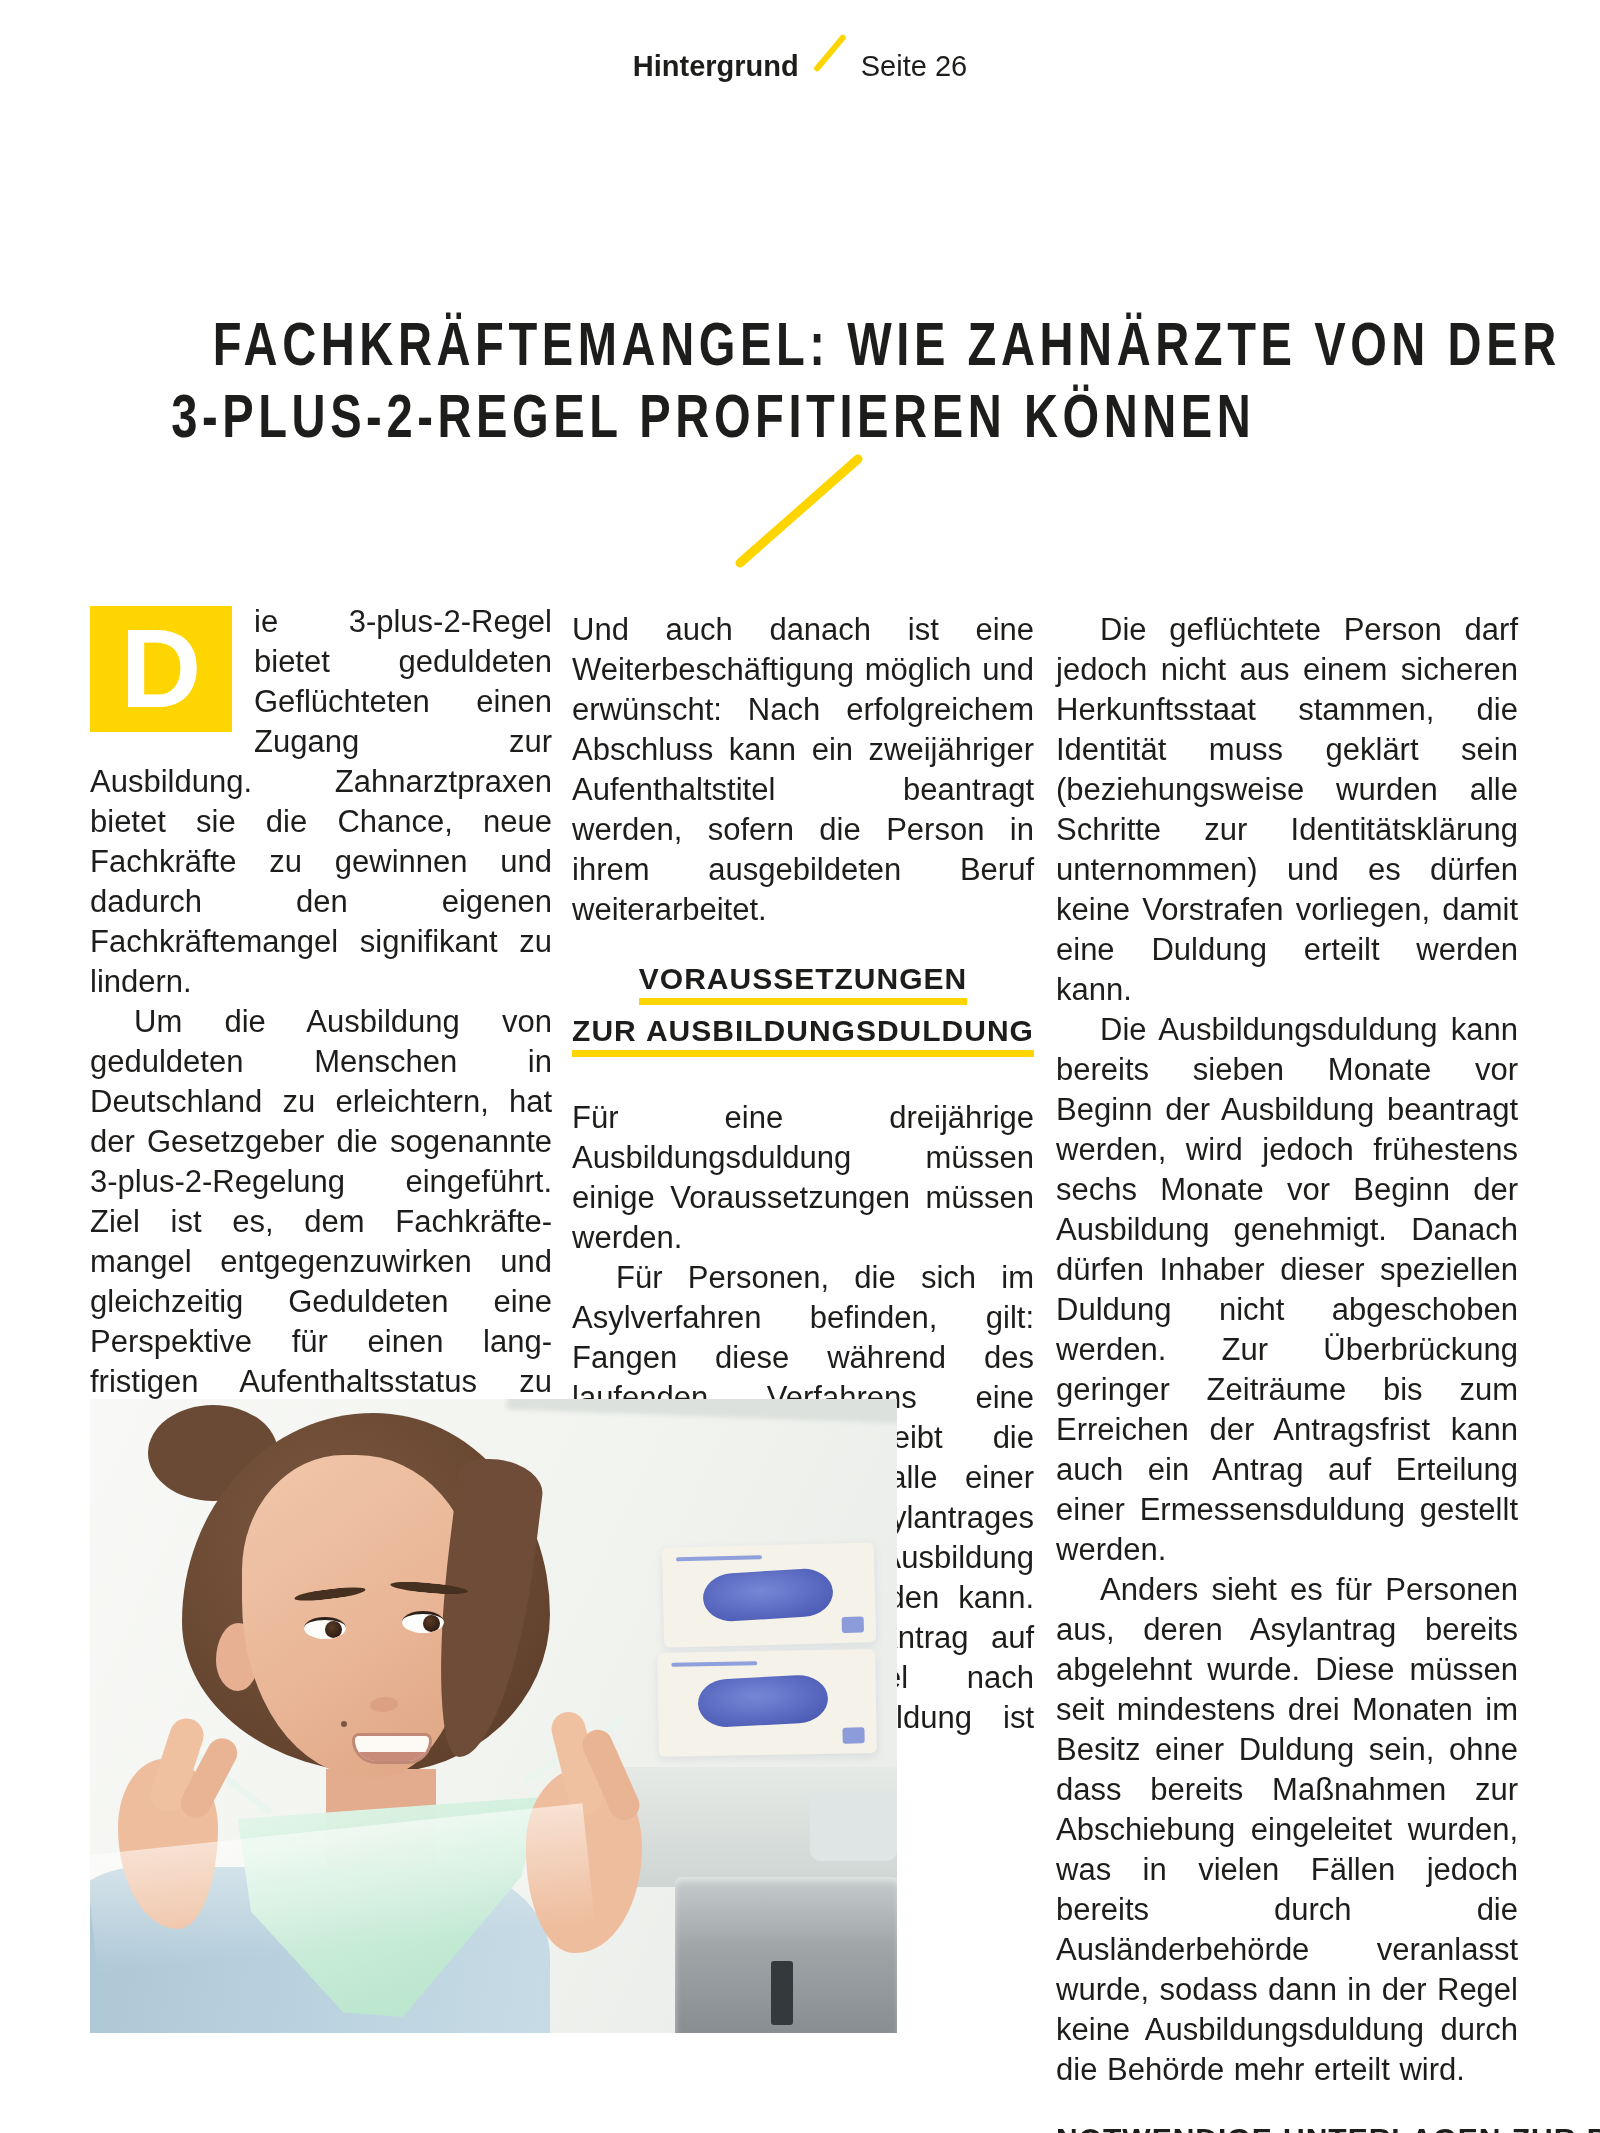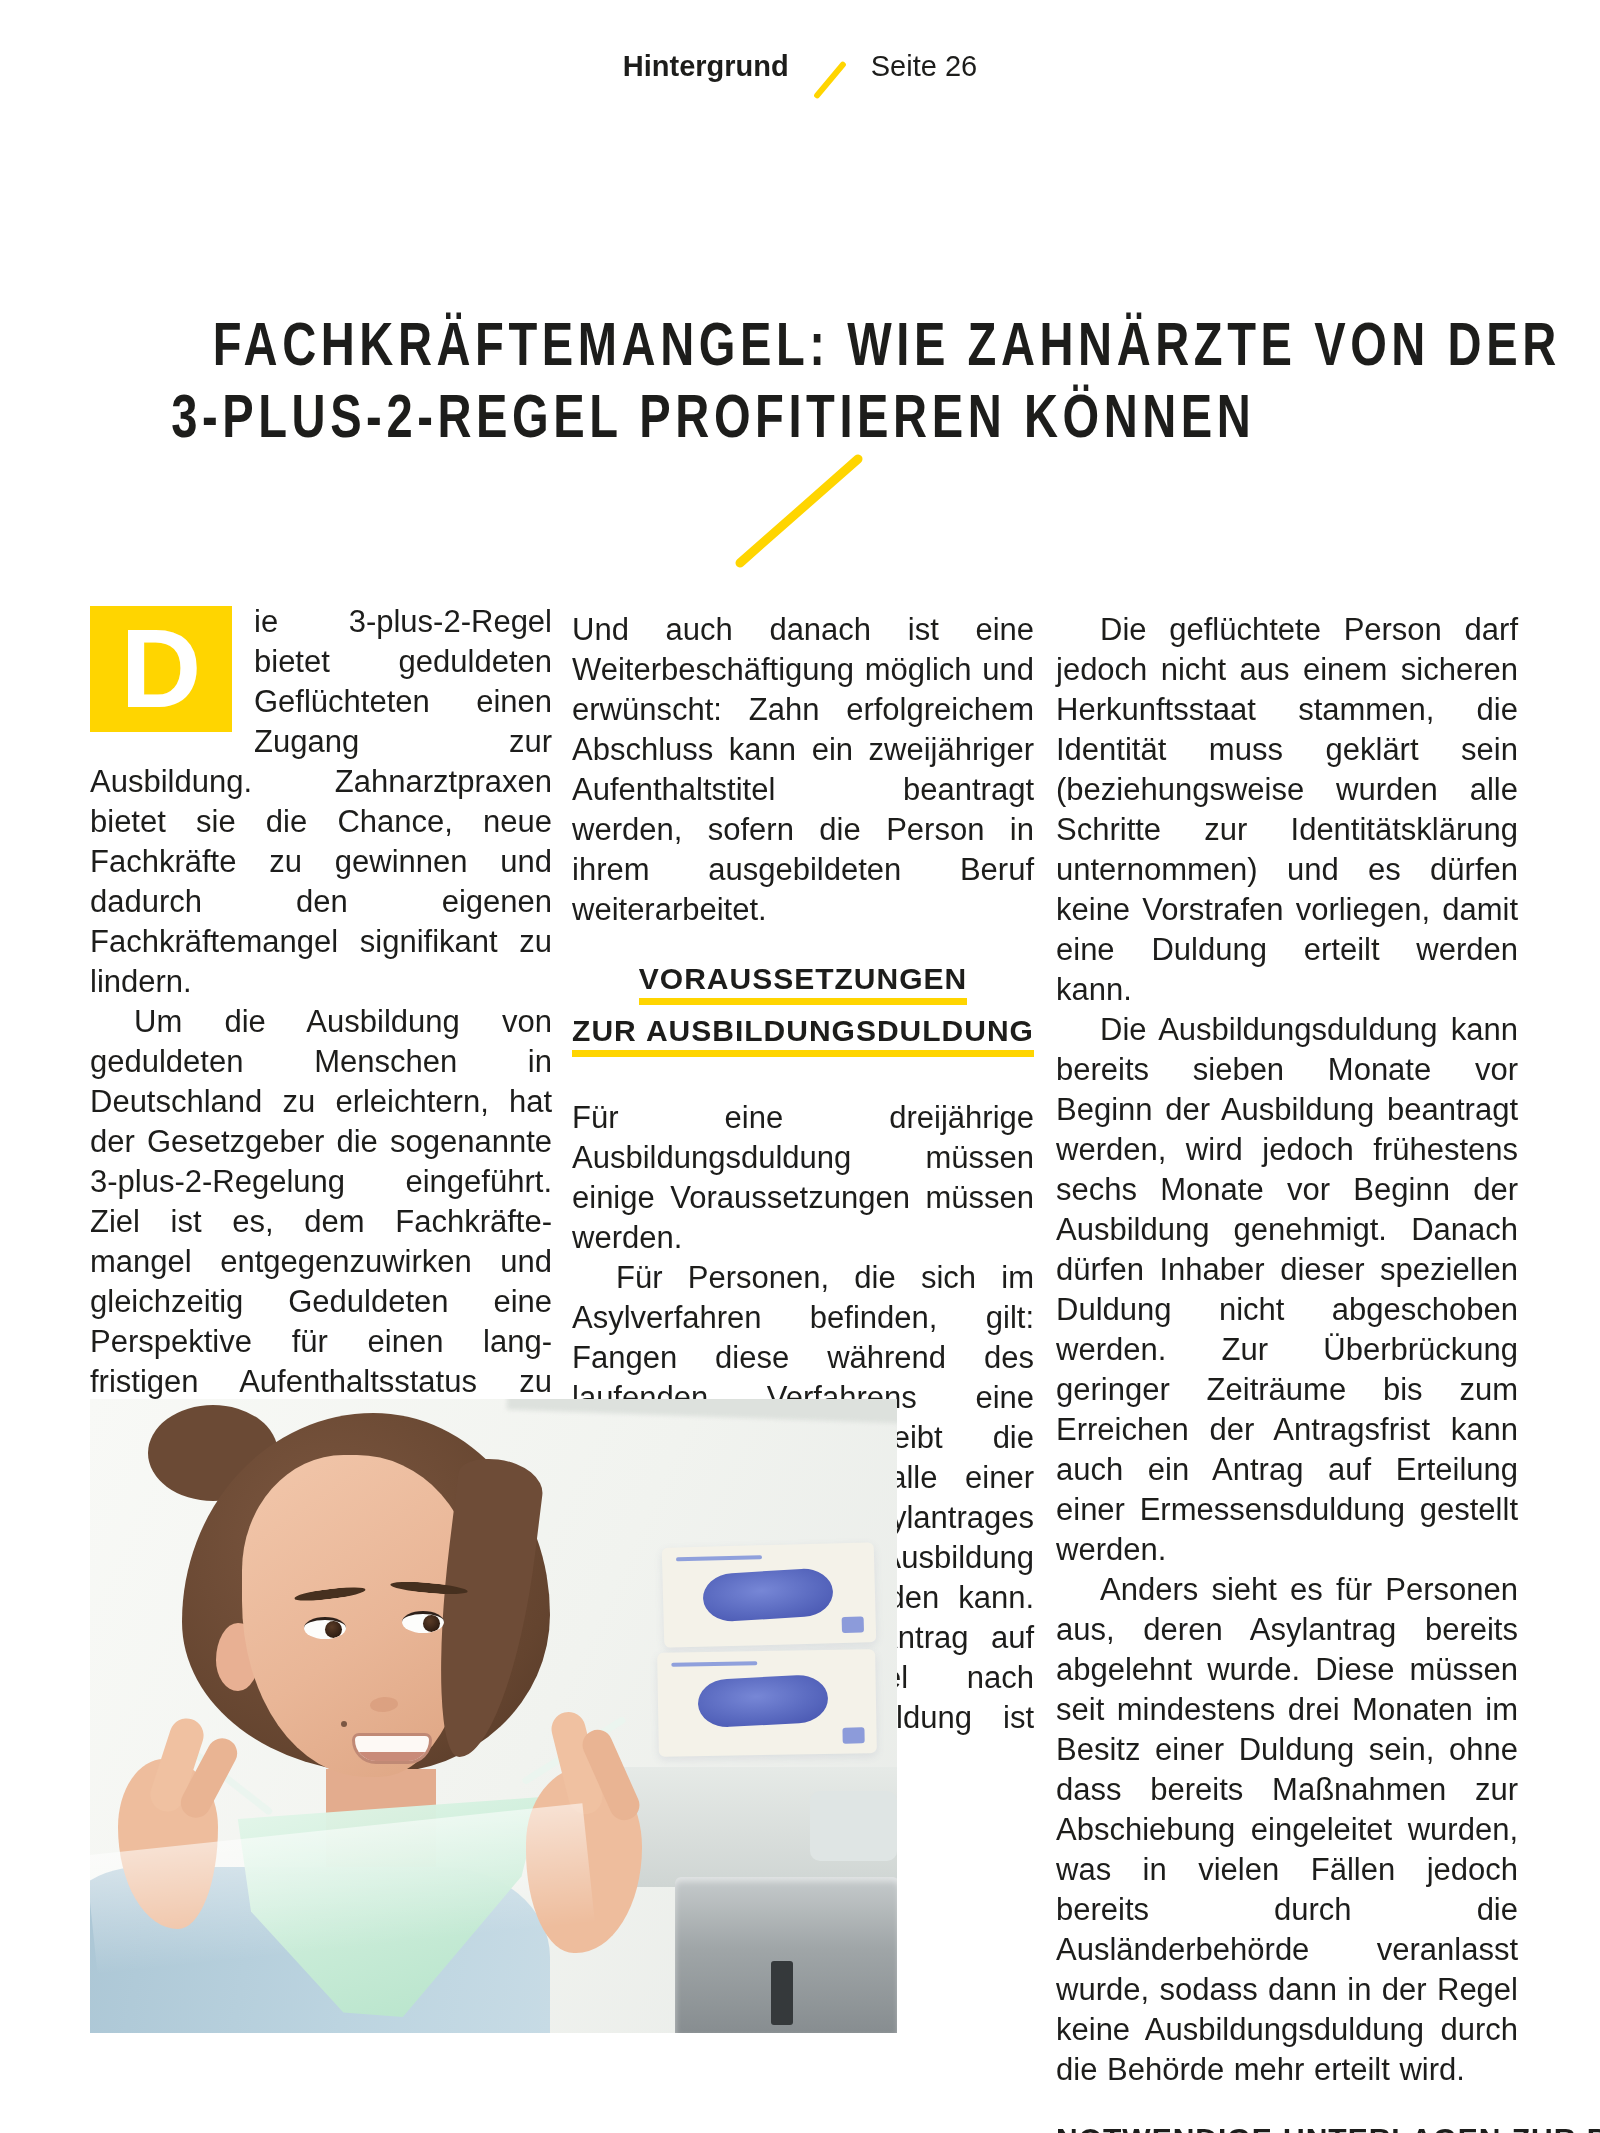--- a/index.html
+++ b/index.html
@@ -4,21 +4,21 @@
 <style>
   html,body{margin:0;padding:0;}
   body{
     position:relative;width:1600px;height:2133px;background:#ffffff;
     font-family:"Liberation Sans","DejaVu Sans",sans-serif;color:#1d1d1b;
     overflow:hidden;
   }
   
   .kicker{
     position:absolute;top:50px;left:0;right:0;
-    display:flex;justify-content:center;align-items:flex-end;gap:18px;
+    display:flex;justify-content:center;align-items:flex-start;gap:8px;
     font-size:29px;
   }
   .kicker .cat{font-weight:bold;}
   .kicker .slash{width:46px;height:6px;background:#ffd500;border-radius:3px;
     transform:rotate(-50deg);}
   
   .title{
     position:absolute;top:266px;left:0;right:0;text-align:left;
     font-weight:bold;font-size:62px;line-height:72px;letter-spacing:6px;
     white-space:nowrap;
@@ -138,21 +138,21 @@
   <line x1="7" y1="111" x2="125" y2="7" stroke="#ffd500" stroke-width="9" stroke-linecap="round"></line>
 </svg>
 
 <div class="col col1">
   <p><span class="dropcap">D</span><span>ie 3-plus-2-Regel bietet ge­duldeten Geflüchteten einen Zugang zur Ausbildung. Zahn­arztpraxen bietet sie die Chance, neue Fach­kräfte zu gewinnen und dadurch den eigenen Fachkräftemangel signifikant zu lindern.</span></p>
   <p class="ind">Um die Ausbildung von geduldeten Men­schen in Deutschland zu erleichtern, hat der Gesetzgeber die sogenannte 3-plus-2-Rege­lung eingeführt. Ziel ist es, dem Fachkräfte­mangel entgegenzuwirken und gleichzeitig Geduldeten eine Perspektive für einen lang­fristigen Aufenthaltsstatus zu ermöglichen.</p>
   <p class="ind">Die Regelung gewährt den geduldeten Personen bei Abschluss eines Ausbildungsver­trags eine dreijährige Ausbildungsduldung, so­dass die Absolvierung der Ausbildung während der gesamten Zeit rechtlich gesichert ist und weder Praxis noch der Auszubildende Sorgen vor einem vorzeitigen Abbruch haben müssen.</p>
 </div>
 
 <div class="col col2">
-  <p>Und auch danach ist eine Weiterbeschäftigung möglich und erwünscht: Zahn erfolgreichem Abschluss kann ein zweijähriger Aufenthalts­titel beantragt werden, sofern die Person in ihrem ausgebildeten Beruf weiterarbeitet.</p>
+  <p>Und auch danach ist eine Weiterbeschäftigung möglich und erwünscht: Nach erfolgreichem Abschluss kann ein zweijähriger Aufenthalts­titel beantragt werden, sofern die Person in ihrem ausgebildeten Beruf weiterarbeitet.</p>
   <div class="subhead">
     <span class="u">VORAUSSETZUNGEN</span><br>
     <span class="u">ZUR AUSBILDUNGSDULDUNG</span>
   </div>
   <p>Für eine dreijährige Ausbildungsduldung müs­sen einige Voraussetzungen müssen werden.</p>
   <p class="ind">Für Personen, die sich im Asylverfahren befinden, gilt: Fangen diese während des laufenden Verfahrens eine Ausbildung an, bleibt die Duldung auch im Falle einer Ableh­nung des Asylantrages bestehen, sodass die Ausbildung immer fortgeführt werden kann. Auch der mögliche Antrag auf einen Aufent­haltstitel nach Abschluss der Ausbildung ist dadurch gesichert.</p>
 </div>
 
 <div class="col col3">
   <p class="ind">Die geflüchtete Person darf jedoch nicht aus einem sicheren Herkunftsstaat stammen, die Identität muss geklärt sein (beziehungs­weise wurden alle Schritte zur Identitätsklä­rung unternommen) und es dürfen keine Vor­strafen vorliegen, damit eine Duldung erteilt werden kann.</p>

